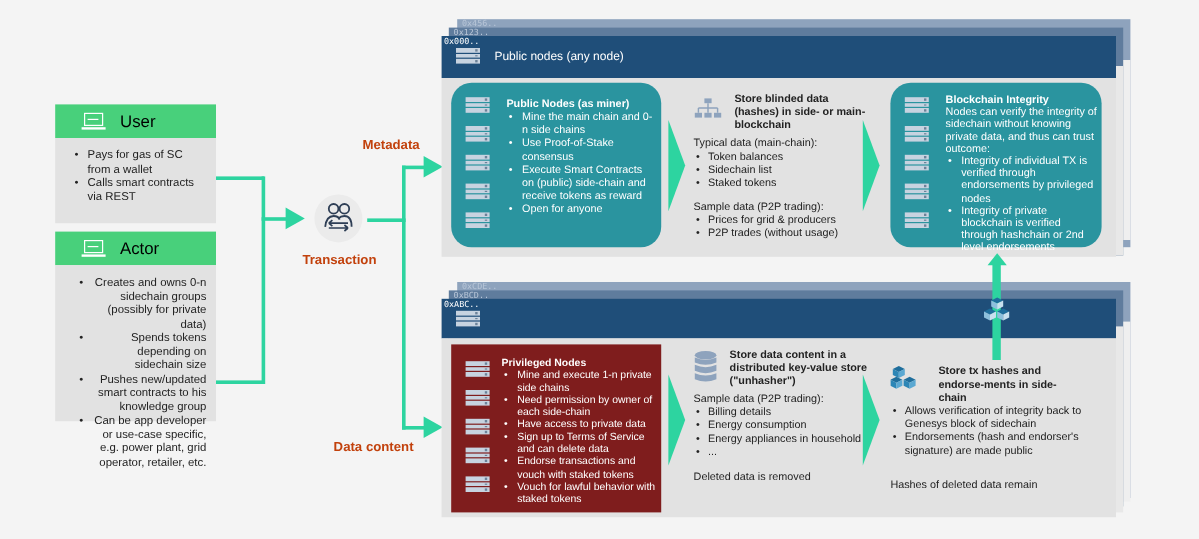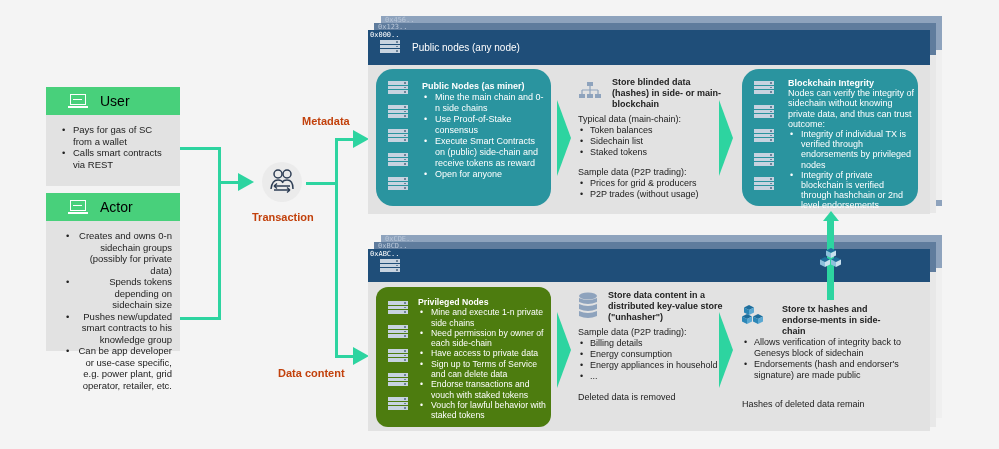--- a/index.html
+++ b/index.html
@@ -34,21 +34,21 @@
   .stack { position: absolute; }
   .layer1 { background: #8ea3bd; }
   .layer2 { background: #5f7c9d; }
   .layer-lbl { font-size: 7px; color: #b8c6d8; padding-left: 4px; font-family: "DejaVu Sans Mono", monospace; line-height: 9px; }
   .panel-head { background: #1f4e79; color: #fff; }
   .hex-lbl { font-size: 7px; font-family: "DejaVu Sans Mono", monospace; color: #fff; padding-left: 2px; line-height: 10px; }
   .panel-title { font-size: 10px; display: flex; align-items: center; padding-left: 12px; }
   .panel-body { background: #e2e2e2; }
 
   .teal-box { background: #2a949f; border-radius: 17px; color: #fff; }
-  .green-box { background: #4d7c0f; border-radius: 12px; color: #fff; }
+  .green-box { background: #7f1d1d; border-radius: 0; color: #fff; }
   .box-text { font-size: 9px; line-height: 11px; }
   .box-text b { font-weight: bold; }
   .box-text ul li { padding-left: 13px; }
 
   .server-col { position: absolute; left: 12px; top: 12px; width: 20px; }
   .server { width: 20px; height: 14px; margin-bottom: 10px; }
   .server div { height: 3.5px; margin-bottom: 1px; background: #c7d3e0; position: relative; }
   .server div::after { content: ""; position: absolute; right: 2px; top: 1px; width: 2px; height: 1.5px; background: #6c8299; }
 
   .mid-text { font-size: 9px; line-height: 11px; color: #222; }

